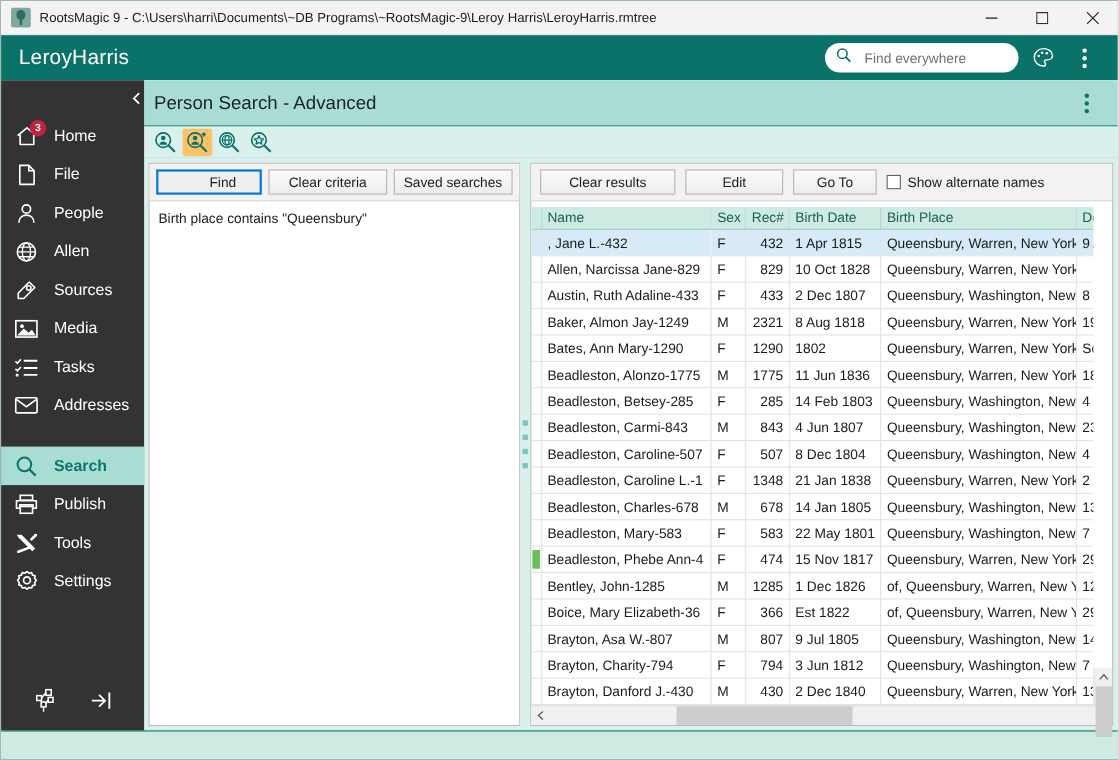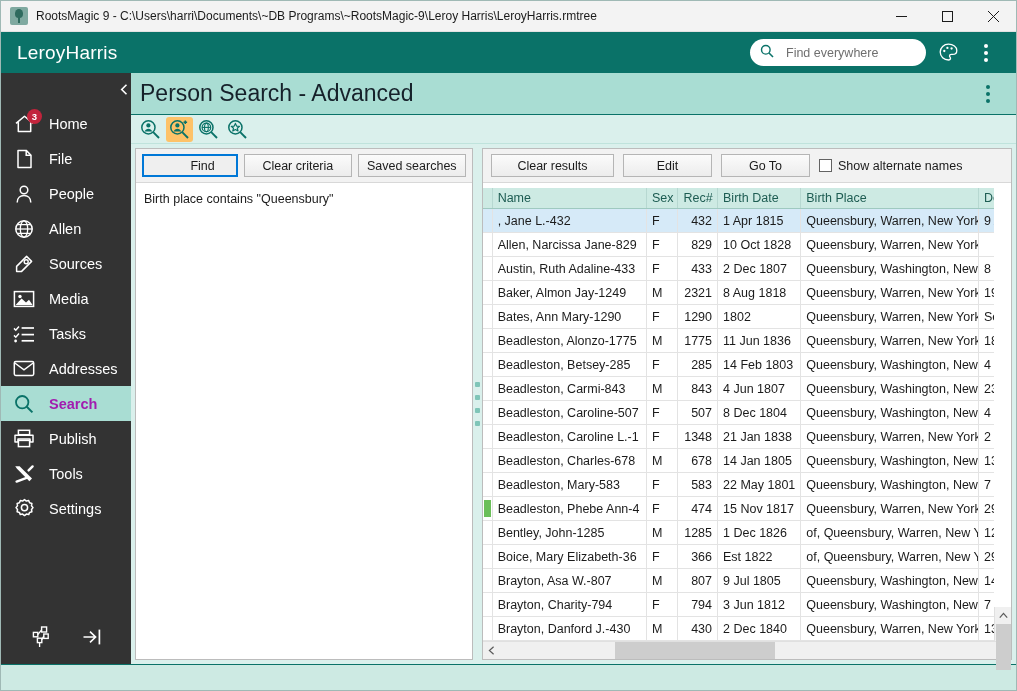--- a/index.html
+++ b/index.html
@@ -49,37 +49,37 @@
 
   
   .sidebar { width: 130px; background:#333333; display:flex; flex-direction:column;
              flex: 0 0 130px; position: relative; }
   .collapse-tab { position:absolute; right:0; top:0; width:14px; height:32px;
                   display:flex; align-items:center; justify-content:center;
                   color:#ffffff; font-size:10px; }
   .nav { margin-top: 33px; display:flex; flex-direction:column; }
   .nav-item { height: 35px; display:flex; align-items:center; padding-left: 10px; gap: 12px;
               color:#ffffff; font-size: 14.5px; position: relative; }
-  .nav-item.selected { background:#a9ddd3; color:#a21caf; font-weight: bold; }
+  .nav-item.selected { background:#a9ddd3; color:#0f766e; font-weight: bold; margin-top: 20px; }
   .nav-ico { width: 26px; height: 24px; display:flex; align-items:center; justify-content:center;
              flex: 0 0 26px; }
   .nav-ico svg { display:block; }
   .badge { position:absolute; left:26px; top:3px; min-width:15px; height:15px; border-radius:50%;
            background:#c2243c; color:#fff; font-size:9.5px; display:flex; align-items:center;
            justify-content:center; font-weight:bold; padding:0 3px; }
   .sidebar-bottom { margin-top:auto; height: 48px; display:flex; align-items:center;
                     justify-content: space-around; padding: 0 14px 6px; }
   .sb-ico { width:26px; height:26px; display:flex; align-items:center; justify-content:center; }
 
   
   .content { flex: 1 1 auto; display:flex; flex-direction:column; min-width:0;
              background:#ffffff; }
   .page-head { flex: 0 0 42px; background:#a9ddd3; display:flex; align-items:center;
                padding: 0 12px 0 9px; border-bottom:1px solid #0a7268; }
-  .page-title { font-size: 23px; color:#16212a; flex:1 1 auto; }
+  .page-title { font-size: 17px; color:#16212a; flex:1 1 auto; }
   .page-head .kebab i { background:#0a7268; }
 
   .toolbar { flex: 0 0 29px; background:#daf0ec; display:flex; align-items:center;
              padding-left: 6px; gap: 2px; border-bottom: 1px solid #bfe3dc; }
   .tb-btn { width:27px; height:25px; display:flex; align-items:center; justify-content:center;
             border-radius:3px; }
   .tb-btn.active { background:#fdc268; }
 
   
   .panels { flex:1 1 auto; display:flex; min-height:0; background:#daf0ec; padding: 4px 4px 4px 4px; gap:0; }
@@ -101,21 +101,21 @@
               justify-content:center; }
   .splitter .grip { display:flex; flex-direction:column; gap:8px; }
   .splitter .grip i { width:5px; height:5px; background:#7fc5b8; display:block; border-radius:1px; }
 
   .right-panel { flex:1 1 auto; background:#ffffff; border:1px solid #bcbcbc;
                  display:flex; flex-direction:column; min-width:0; }
   .rp-toolbar { flex:0 0 34px; background:#f2f2f2; display:flex; align-items:center; gap:9px;
                 padding: 0 8px; border-bottom:1px solid #d8d8d8; }
   .btn-clearres { width: 123px; }
   .btn-edit { width: 89px; }
-  .btn-goto { width: 89px; }
+  .btn-goto { width: 76px; }
   .chk-wrap { display:flex; align-items:center; gap:6px; font-size:12.5px; color:#1b1b1b; }
   .chkbox { width:13px; height:13px; border:1px solid #636363; background:#fff; flex:0 0 13px; }
 
   
   .grid-wrap { flex:1 1 auto; display:flex; flex-direction:column; min-height:0; position:relative; }
   .grid-scroll { flex:1 1 auto; display:flex; min-height:0;align-items:flex-end; }
   .grid-main { flex:1 1 auto; min-width:0; overflow:hidden; display:flex; flex-direction:column; }
   table.grid { border-collapse: collapse; table-layout: fixed; width: 560px; font-size:12.5px; }
   table.grid th { background:#cdeae3; color:#1d5c52; font-weight: normal; text-align:left;
                   height: 21px; padding: 0 0 0 5px; border-right:1px solid #b7d8d1;

